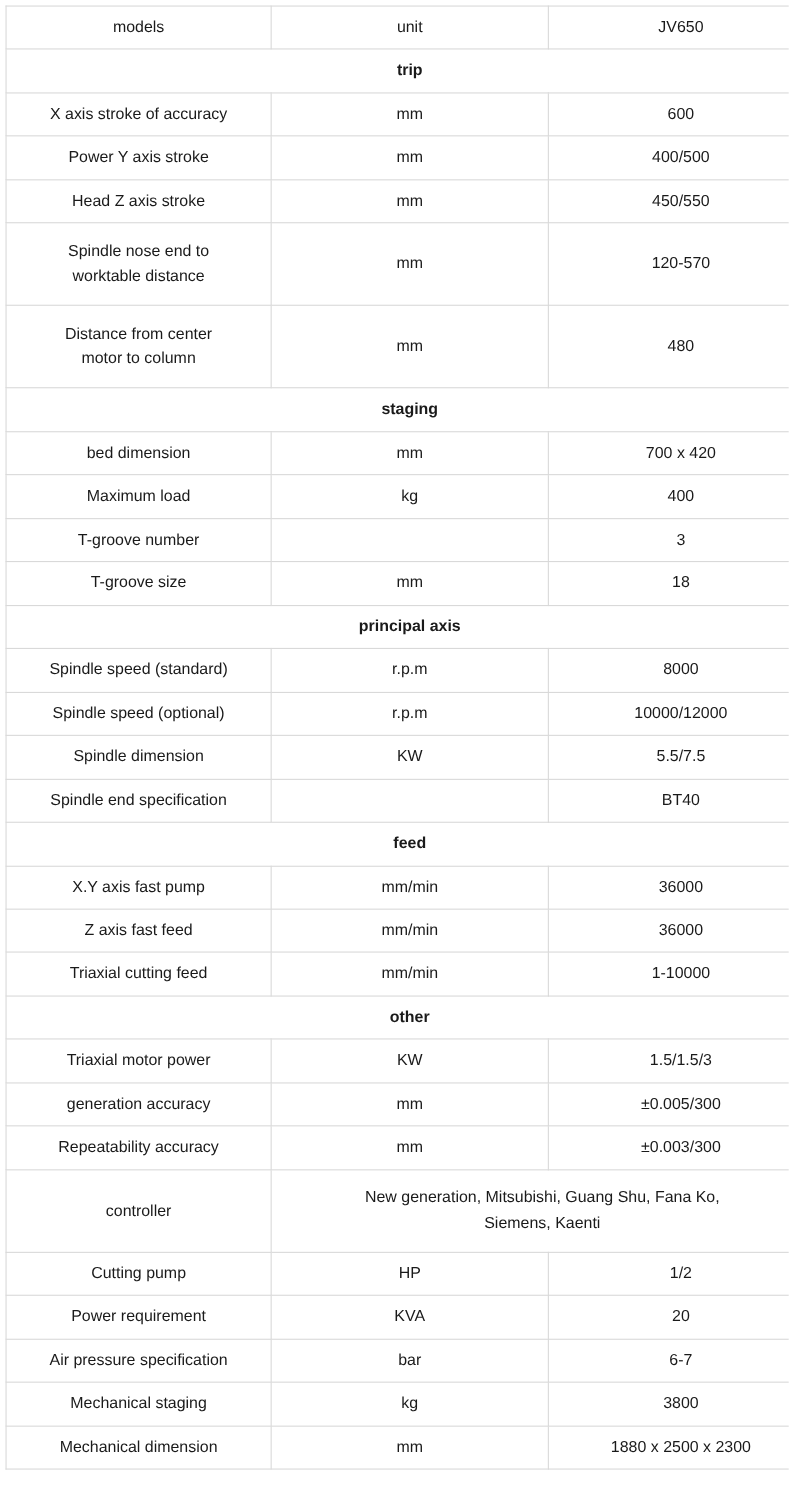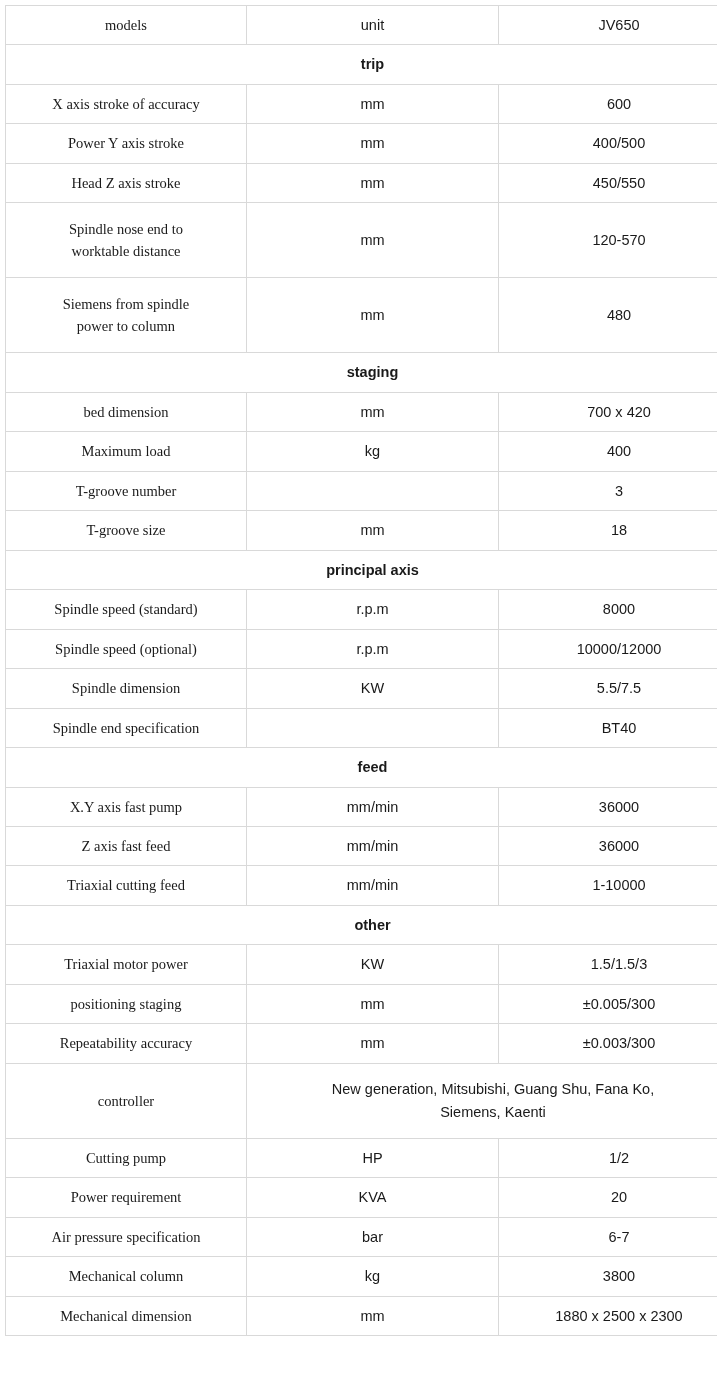--- a/index.html
+++ b/index.html
@@ -21,21 +21,21 @@
   }
   #spec-table td {
     border: 1px solid #d9d9d9;
     text-align: center;
     vertical-align: middle;
     font-size: 14.5px;
     line-height: 1.55;
     padding: 8px 4px;
     word-wrap: break-word;
   }
-  td.col-a { width: 232px; font-family: Liberation Serif, serif; }
+  td.col-a { width: 232px; }
   td.col-b { width: 243px; }
   td.col-c { width: 232px; }
   tr.section td {
     font-weight: bold;
   }
   td.tall {
     height: 58px;
   }
   .two-line {
     display: block;
@@ -73,22 +73,22 @@
     <tr>
       <td class="col-a tall">
         <span class="two-line">Spindle nose end to</span>
         <span class="two-line">worktable distance</span>
       </td>
       <td class="col-b">mm</td>
       <td class="col-c">120-570</td>
     </tr>
     <tr>
       <td class="col-a tall">
-        <span class="two-line">Siemens from spindle</span>
-        <span class="two-line">power to column</span>
+        <span class="two-line">Distance from center</span>
+        <span class="two-line">motor to column</span>
       </td>
       <td class="col-b">mm</td>
       <td class="col-c">480</td>
     </tr>
 
     <tr class="section">
       <td colspan="3">staging</td>
     </tr>
     <tr>
       <td class="col-a">bed dimension</td>
@@ -156,21 +156,21 @@
 
     <tr class="section">
       <td colspan="3">other</td>
     </tr>
     <tr>
       <td class="col-a">Triaxial motor power</td>
       <td class="col-b">KW</td>
       <td class="col-c">1.5/1.5/3</td>
     </tr>
     <tr>
-      <td class="col-a">positioning staging</td>
+      <td class="col-a">generation accuracy</td>
       <td class="col-b">mm</td>
       <td class="col-c">±0.005/300</td>
     </tr>
     <tr>
       <td class="col-a">Repeatability accuracy</td>
       <td class="col-b">mm</td>
       <td class="col-c">±0.003/300</td>
     </tr>
     <tr>
       <td class="col-a tall">controller</td>
@@ -188,21 +188,21 @@
       <td class="col-a">Power requirement</td>
       <td class="col-b">KVA</td>
       <td class="col-c">20</td>
     </tr>
     <tr>
       <td class="col-a">Air pressure specification</td>
       <td class="col-b">bar</td>
       <td class="col-c">6-7</td>
     </tr>
     <tr>
-      <td class="col-a">Mechanical column</td>
+      <td class="col-a">Mechanical staging</td>
       <td class="col-b">kg</td>
       <td class="col-c">3800</td>
     </tr>
     <tr>
       <td class="col-a">Mechanical dimension</td>
       <td class="col-b">mm</td>
       <td class="col-c">1880 x 2500 x 2300</td>
     </tr>
   </tbody>
 </table>

